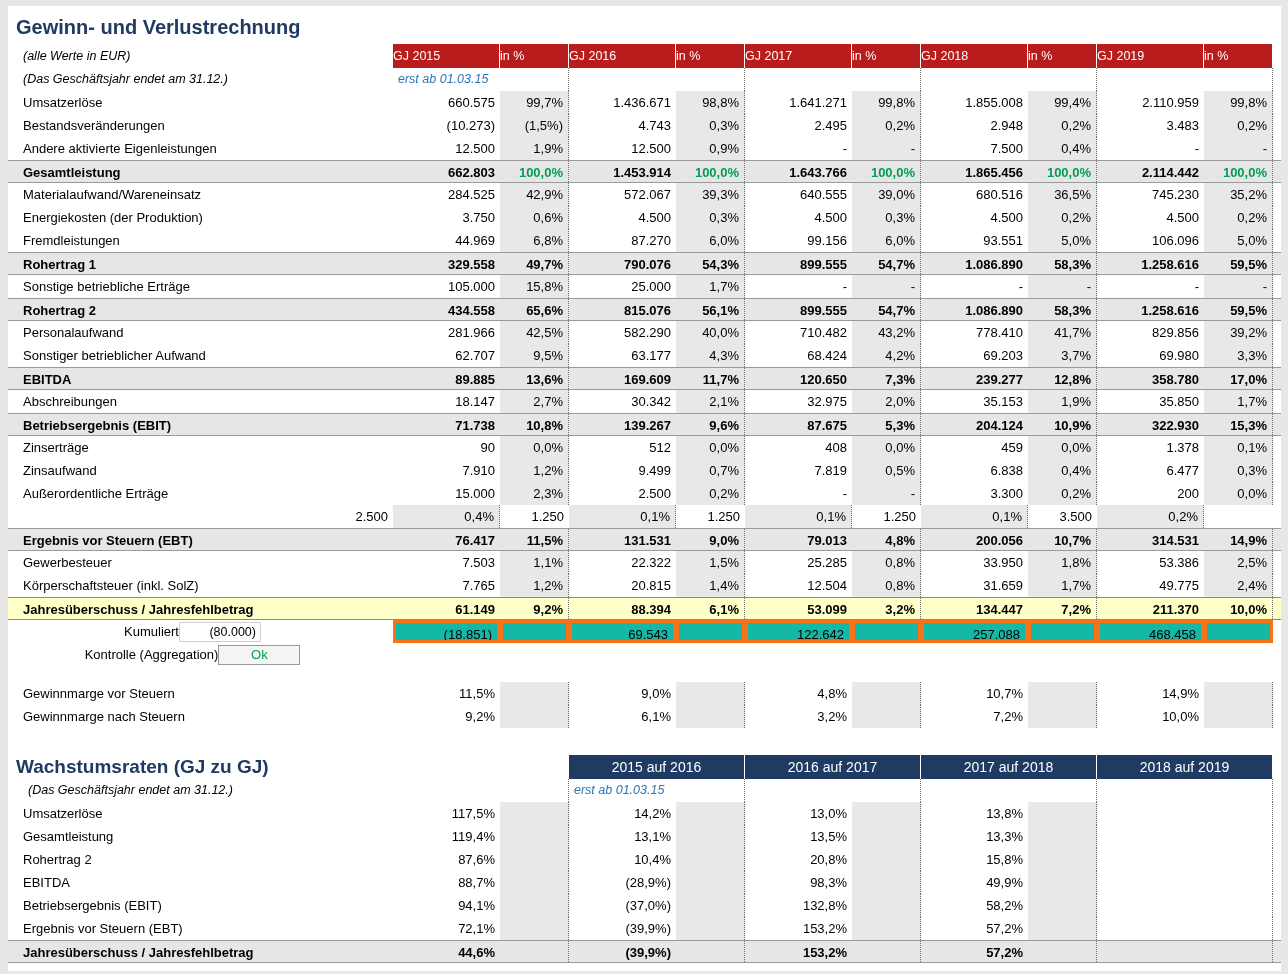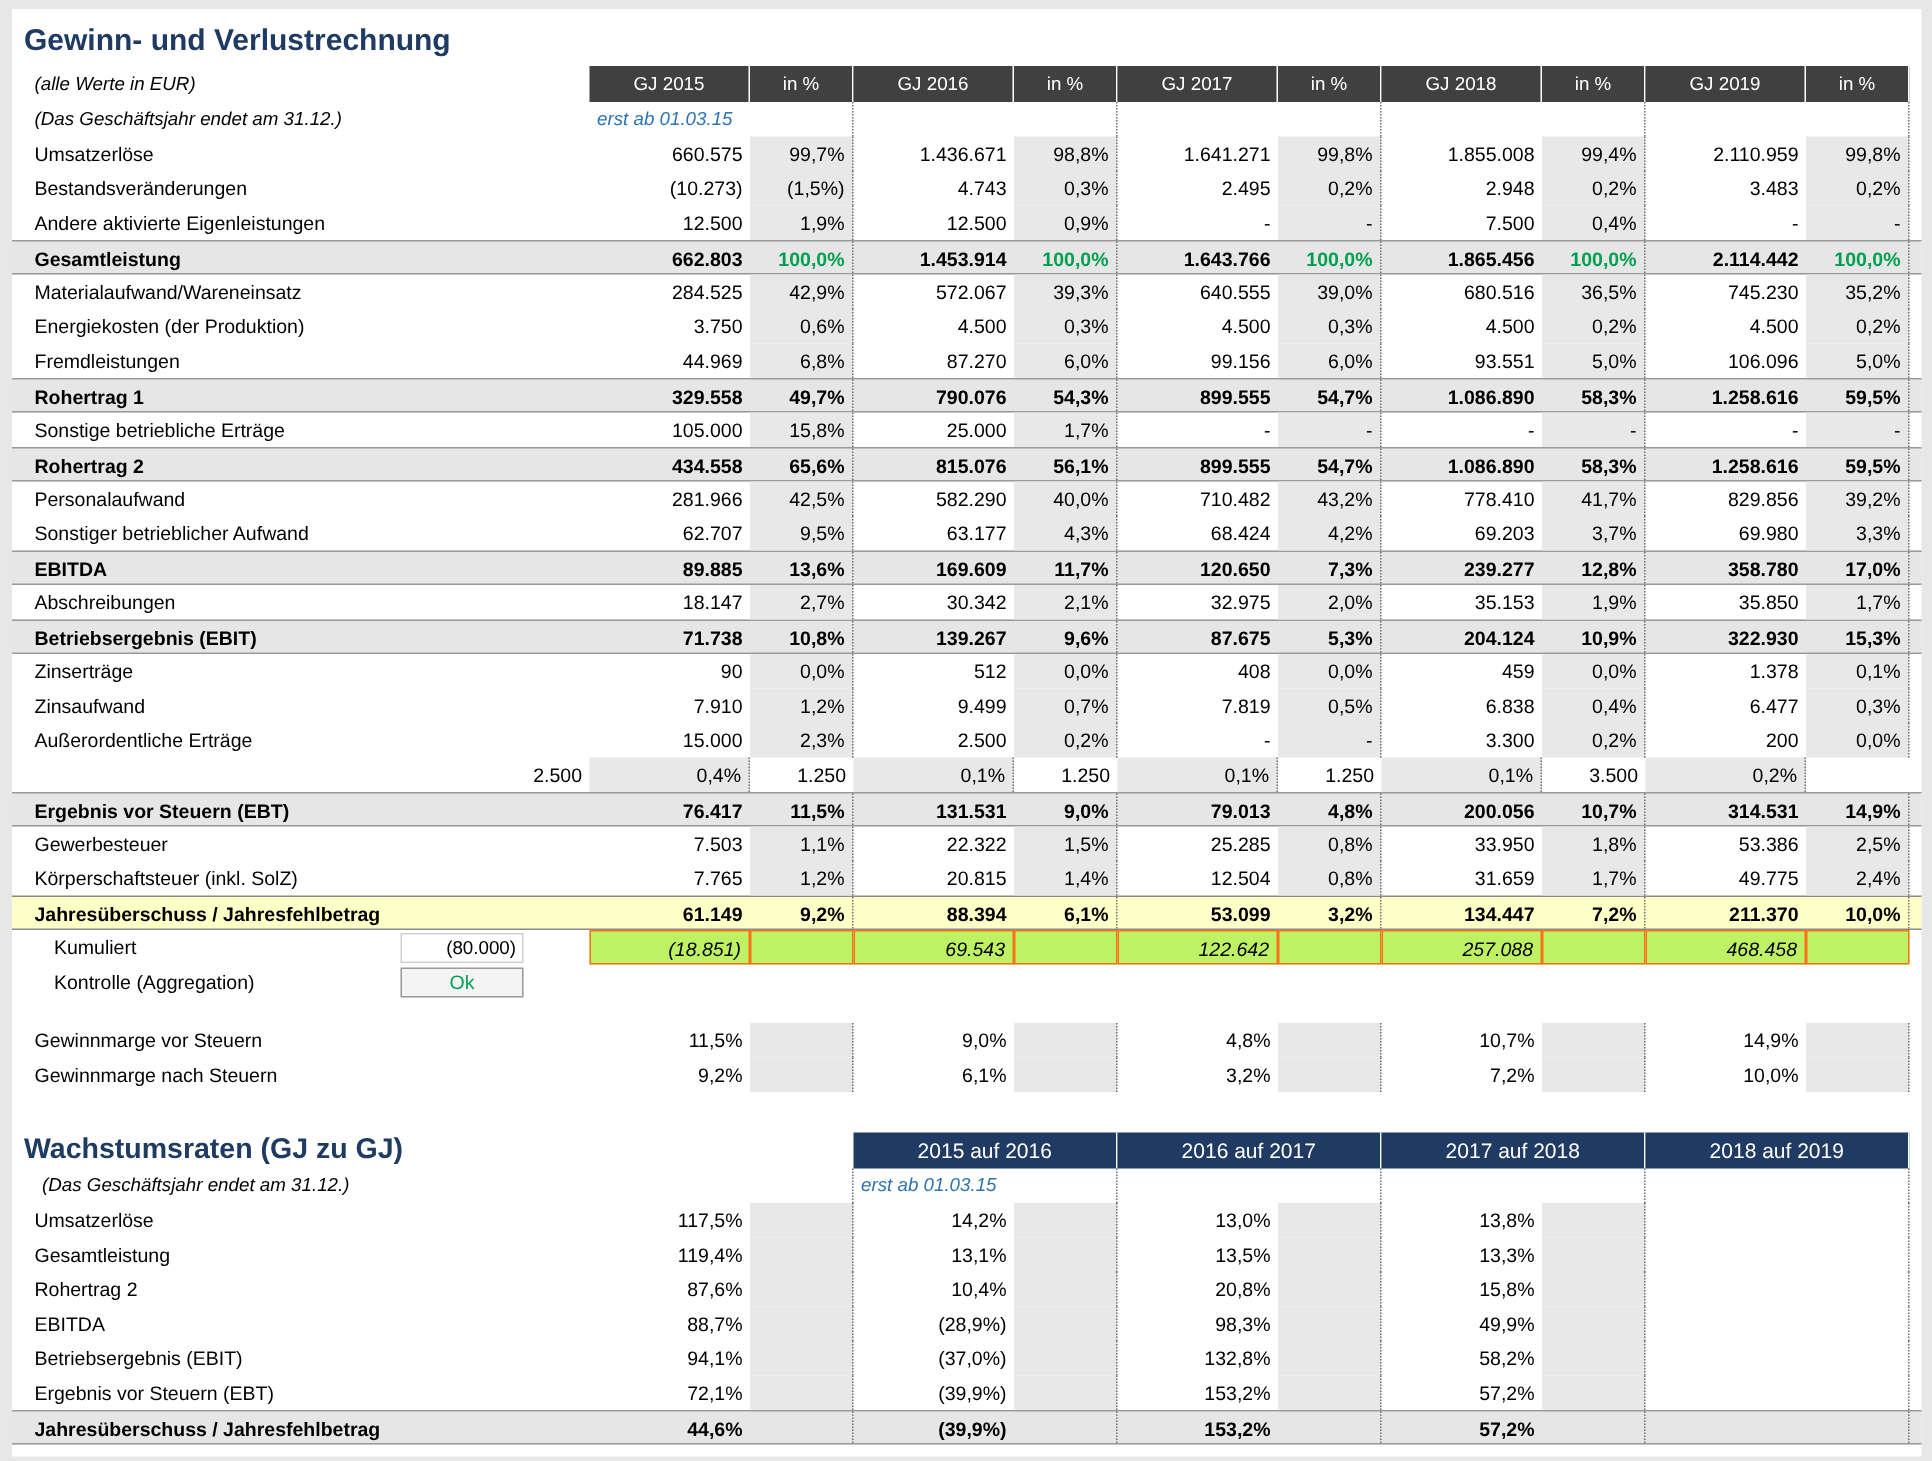--- a/index.html
+++ b/index.html
@@ -18,31 +18,31 @@
   .header-row{height:24px;line-height:24px;}
   .trow{height:23px;line-height:23px;box-sizing:border-box;}
   .cols>div{box-sizing:border-box;overflow:hidden;white-space:nowrap;}
   .c-label{padding-left:15px;}
   .c-val{text-align:right;padding-right:5px;}
   .c-pct{text-align:right;padding-right:5px;background:#e8e8e8;border-right:1px dotted #6f6f6f;}
   .c-pct.nofill{background:transparent;}
   .c-note{color:#2e74b5;font-style:italic;text-align:left;padding-left:5px;font-size:12.5px;}
   .sub{font-style:italic;font-size:12.5px;}
   .indent{padding-left:20px;}
-  .hcell{background:#404040;color:#fff;text-align:center;border-right:1px solid #fff;font-size:12.5px;}
+  .hcell{background:#b91c1c;color:#fff;border-right:1px solid #fff;font-size:12.5px;}
   .ghead{background:#1f3a63;color:#fff;text-align:center;border-right:1px solid #fff;font-size:14px;grid-column:span 2;}
   .gspacer{grid-column:span 2;}
   .gtitle{color:#1f3a63;font-weight:bold;font-size:19px;padding-left:8px;line-height:24px;}
   .trow.subtotal{background:#e6e6e6;font-weight:bold;border-top:1px solid #9a9a9a;border-bottom:1px solid #9a9a9a;}
   .trow.subtotal .c-pct{background:transparent;}
   .trow.yellow{background:#ffffc8;font-weight:bold;border-top:1px solid #8a8a8a;border-bottom:1px solid #8a8a8a;}
   .trow.yellow .c-pct{background:transparent;}
   .green{color:#00a050;}
-  .kumu .c-val,.kumu .c-pct{border:1px solid #f97316;background:#bef264;font-style:italic;}
-  .flexlabel{display:flex;align-items:center;justify-content:space-between;padding-left:28px;grid-column:1;}
+  .kumu .c-val,.kumu .c-pct{border:3px solid #f97316;background:#14b8a6;}
+  .flexlabel{display:flex;align-items:center;justify-content:center;padding-left:28px;grid-column:1;}
   .numbox{width:82px;height:20px;line-height:18px;text-align:right;padding-right:4px;border:1px solid #cfcfcf;box-sizing:border-box;margin-right:44px;font-size:12.5px;}
   .okbox{width:82px;height:20px;line-height:18px;text-align:center;border:1px solid #9a9a9a;background:#f4f4f4;color:#00a050;box-sizing:border-box;margin-right:44px;}
   .gap-a{height:16px;}
   .gap-b{height:27px;}
 </style>
 </head>
 <body>
 
 <div class="sheet">
 

